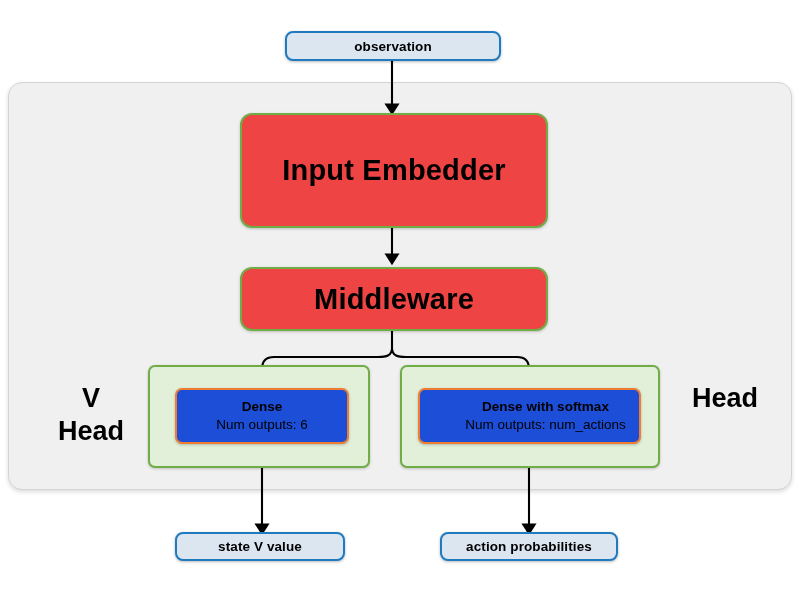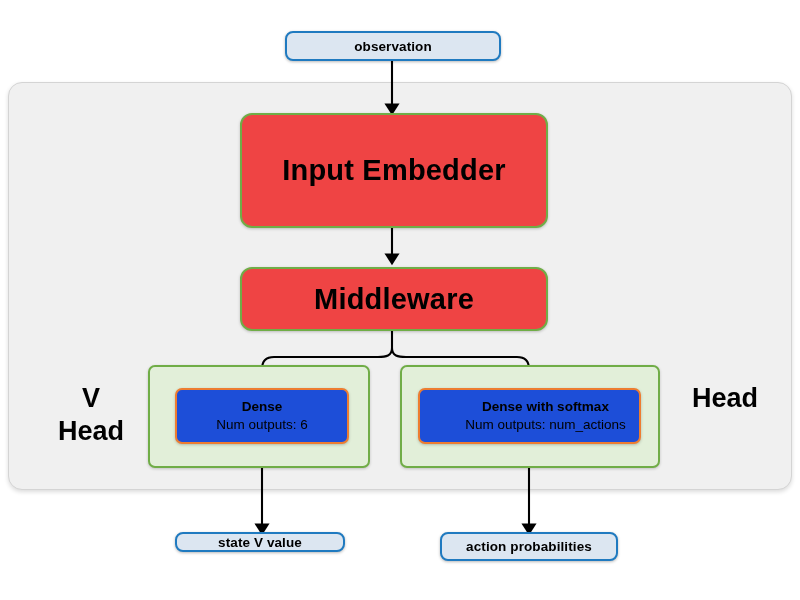--- a/index.html
+++ b/index.html
@@ -166,21 +166,21 @@
 
   <div class="side-label" style="left:38px; top:382px; width:106px;">
     <div>V</div>
     <div>Head</div>
   </div>
 
   <div class="side-label" style="left:664px; top:382px; width:122px;">
     <div>Head</div>
   </div>
 
-  <div class="node node-io" style="left:175px; top:532px; width:170px; height:20px;">
+  <div class="node node-io" style="left:175px; top:532px; width:170px; height:29px;">
     <span>state V value</span>
   </div>
 
   <div class="node node-io" style="left:440px; top:532px; width:178px; height:29px;">
     <span>action probabilities</span>
   </div>
 
 </div>
 
 </body></html>

